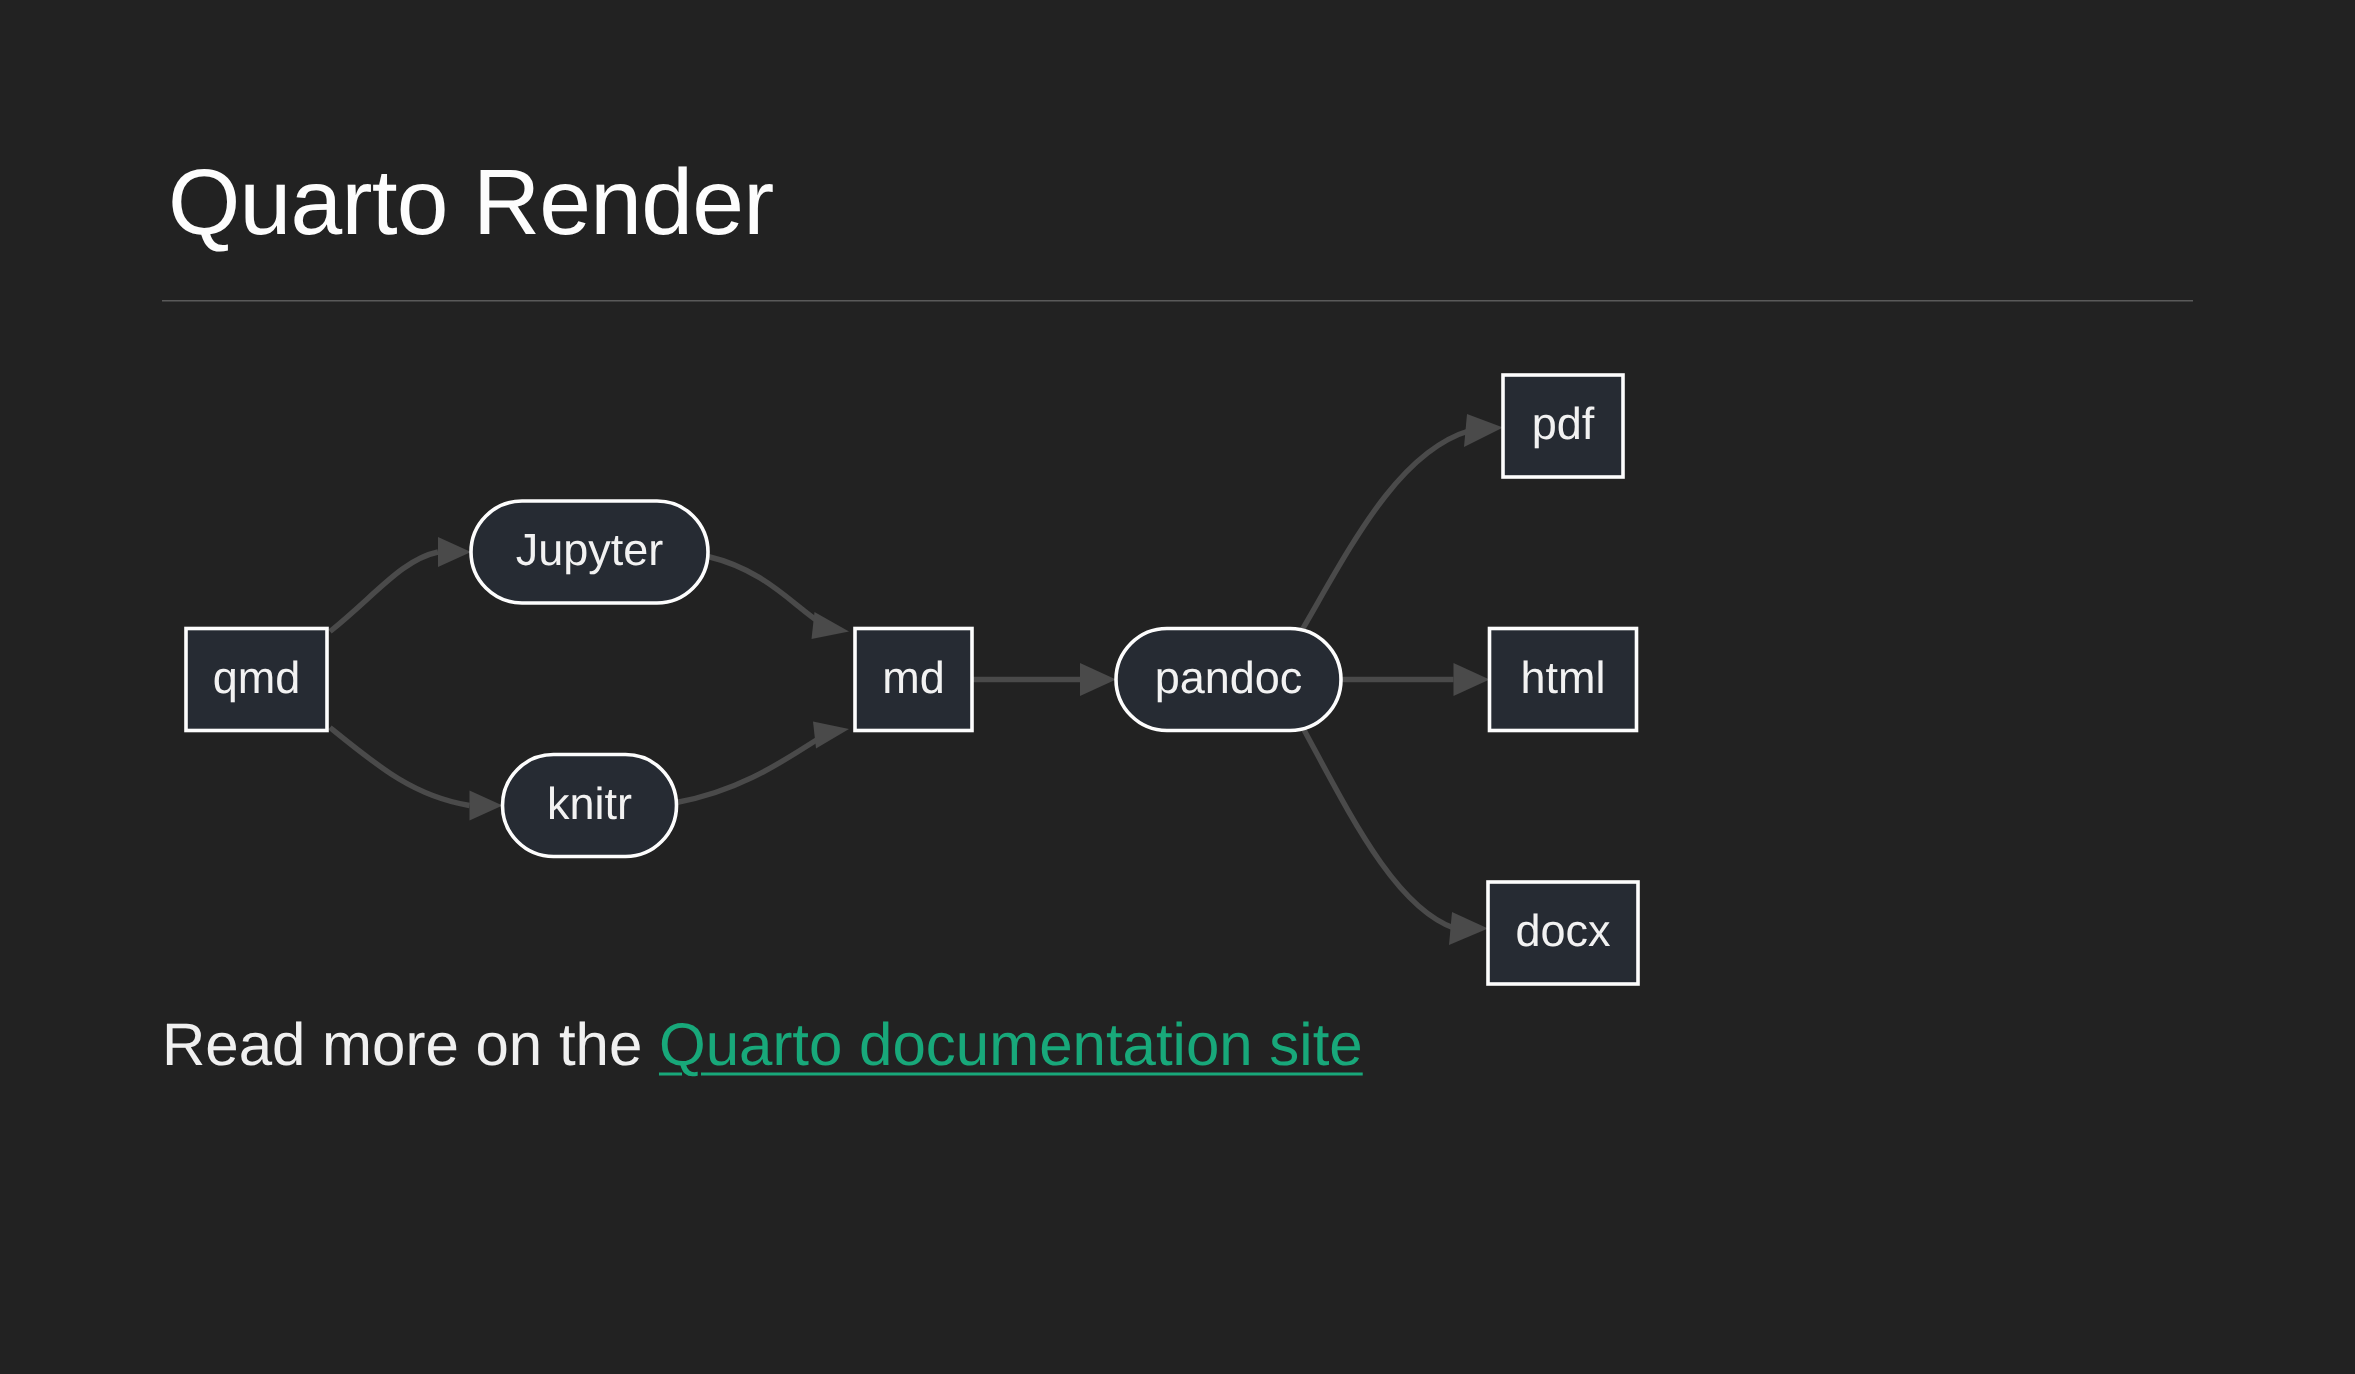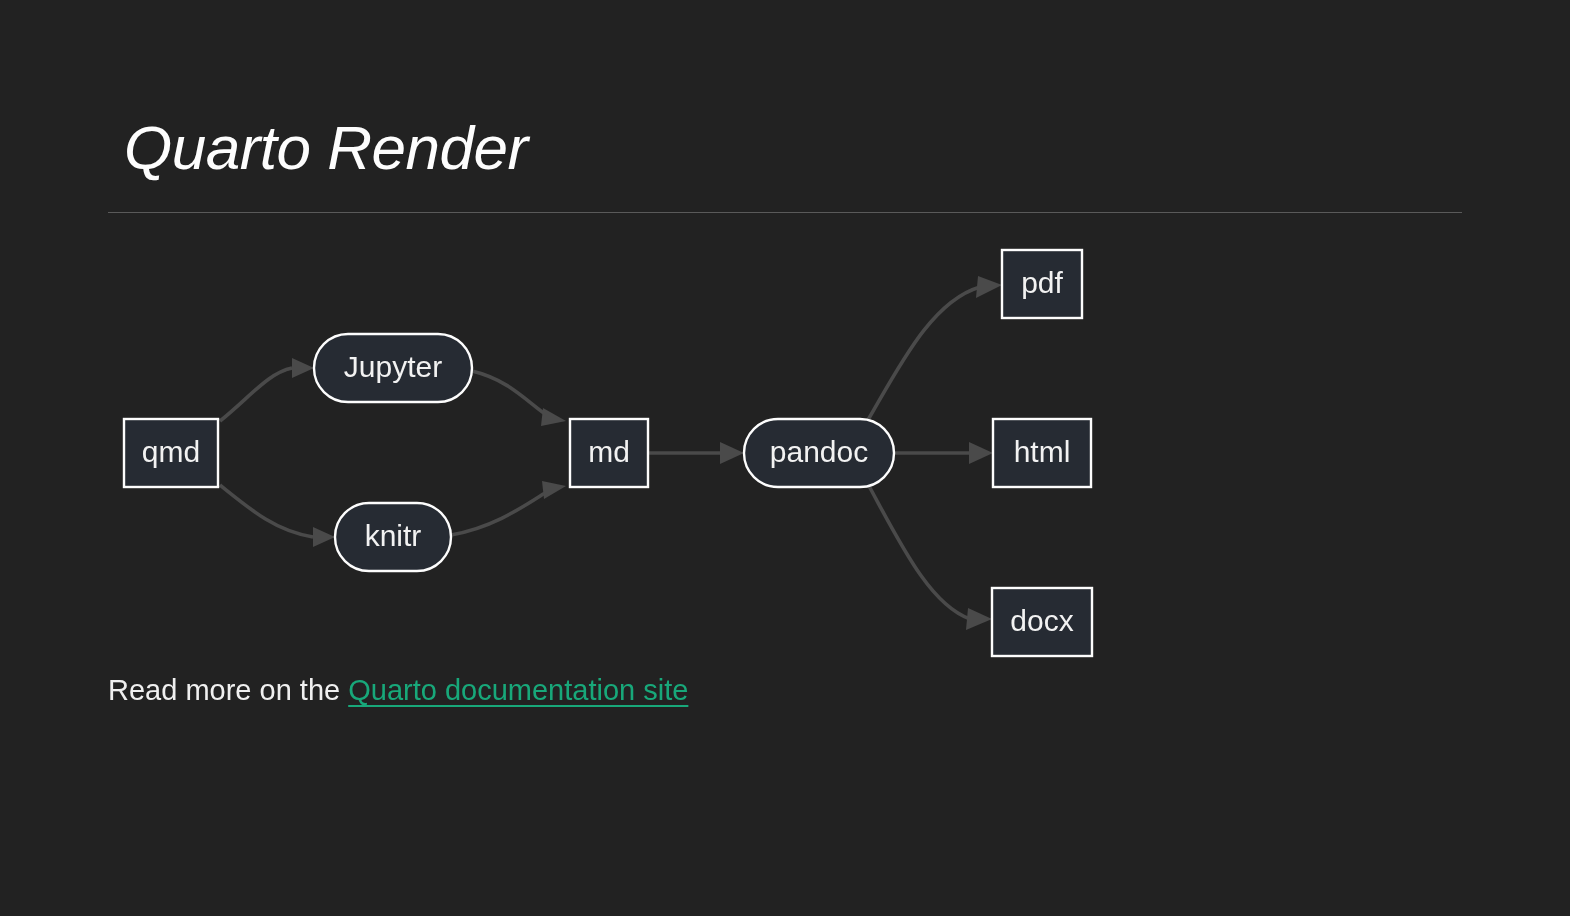--- a/index.html
+++ b/index.html
@@ -27,23 +27,22 @@
     left: 108px;
     top: 98px;
     width: 1354px;
   }
   .slide-title {
     font-size: 62px;
     font-weight: 400;
     color: #fdfdfd;
     letter-spacing: -0.5px;
     line-height: 1.1;
-    margin: 16px;
+    margin: 4px;
     white-space: nowrap;
-    font-style: italic;
   }
   .title-rule {
     margin-top: 30px;
     height: 1px;
     width: 100%;
     background: #5a5a5a;
   }
 
   
   .diagram-wrap {
@@ -79,21 +78,21 @@
   }
   .edge-head {
     fill: #4a4a4a;
   }
 
   
   .read-more {
     position: absolute;
     left: 108px;
     top: 672px;
-    font-size: 29px;
+    font-size: 40px;
     color: #f0f0f0;
     white-space: nowrap;
     line-height: 1.25;
   }
   .read-more a {
     color: #18a87a;
     text-decoration: underline;
     text-underline-offset: 5px;
     text-decoration-thickness: 2px;
   }

